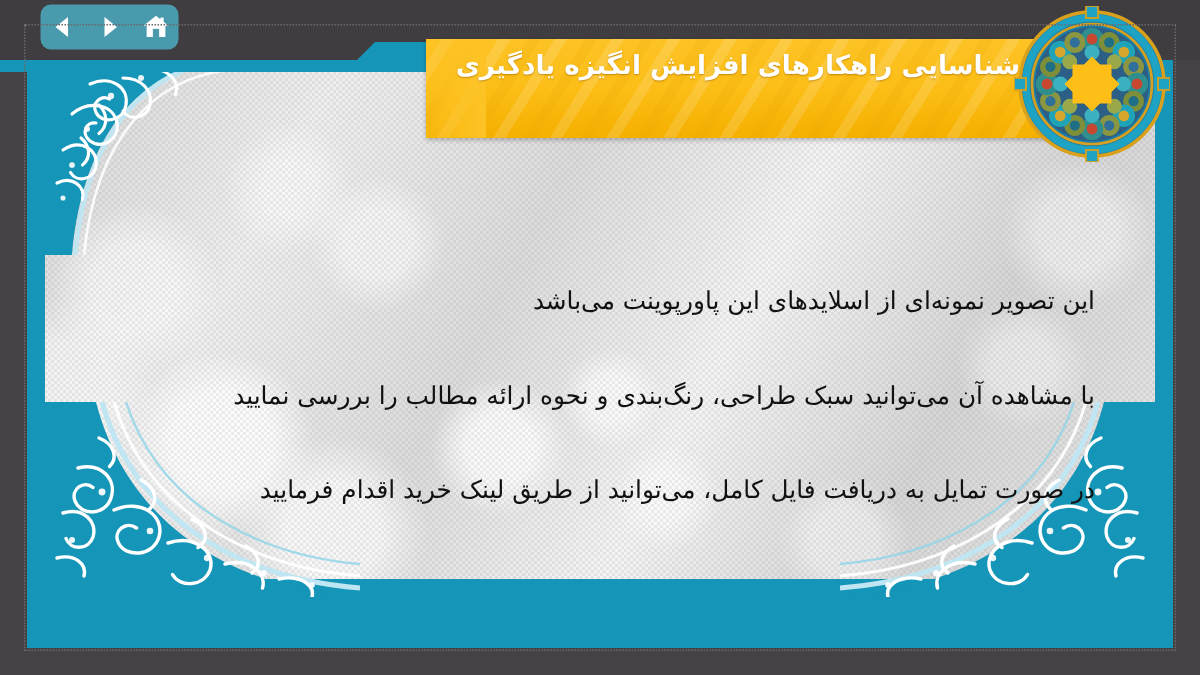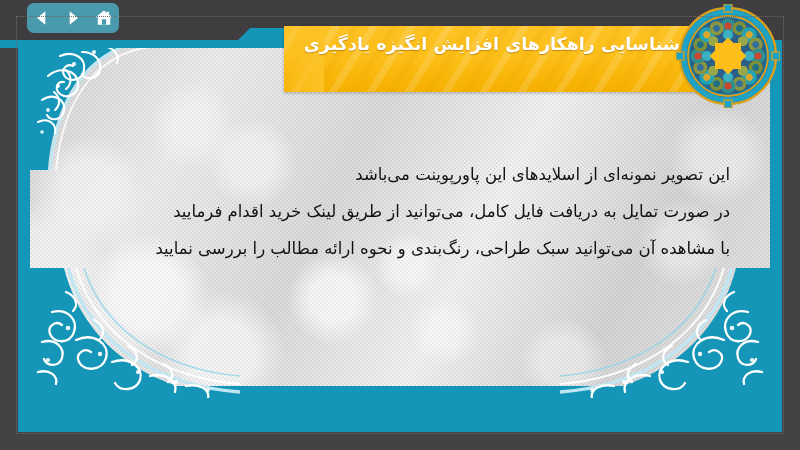--- a/index.html
+++ b/index.html
@@ -118,21 +118,21 @@
   }
 
   
   .body-text{
     position:absolute;right:52px;top:138px;width:656px;
     direction:rtl;text-align:right;
     color:#111111;font-size:16.5px;line-height:37px;
     font-family:"DejaVu Sans","Liberation Sans",sans-serif;
     z-index:10;
   }
-  .body-text div{white-space:nowrap;}
+  .body-text div{white-space:nowrap;margin-top:26px;}
 </style>
 </head>
 <body>
 
 <div id="slide">
 
   <div class="canvas">
 
     <div class="canvas-inner"></div>
 
@@ -226,22 +226,22 @@
               <circle cx="146" cy="114" r="2"></circle>
             <circle cx="178" cy="122" r="1.9"></circle>
               <circle cx="18" cy="92" r="2"></circle>
           </g>
         </g>
       </svg>
     </div>
 
     <div class="body-text">
       <div>این تصویر نمونه‌ای از اسلایدهای این پاورپوینت می‌باشد</div>
+      <div>با مشاهده آن می‌توانید سبک طراحی، رنگ‌بندی و نحوه ارائه مطالب را بررسی نمایید</div>
       <div>در صورت تمایل به دریافت فایل کامل، می‌توانید از طریق لینک خرید اقدام فرمایید</div>
-      <div>با مشاهده آن می‌توانید سبک طراحی، رنگ‌بندی و نحوه ارائه مطالب را بررسی نمایید</div>
     </div>
   </div>
 
   <div class="topbar"></div>
 
   <svg class="wedge" viewBox="0 0 330 14" preserveAspectRatio="none">
     <path d="M0 14 H330 V0 H250 L236 14 Z" fill="#1596b8"></path>
   </svg>
   <div class="teal-strip-left"></div>
 

